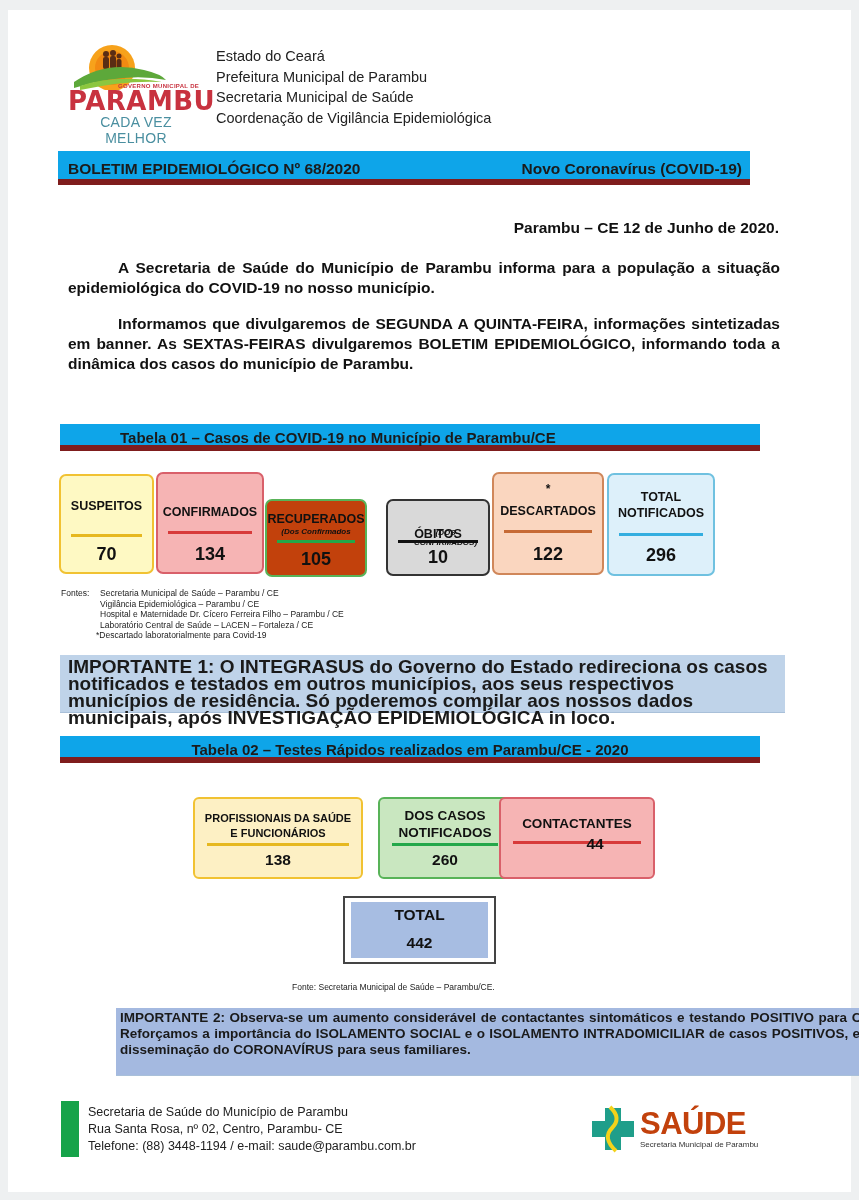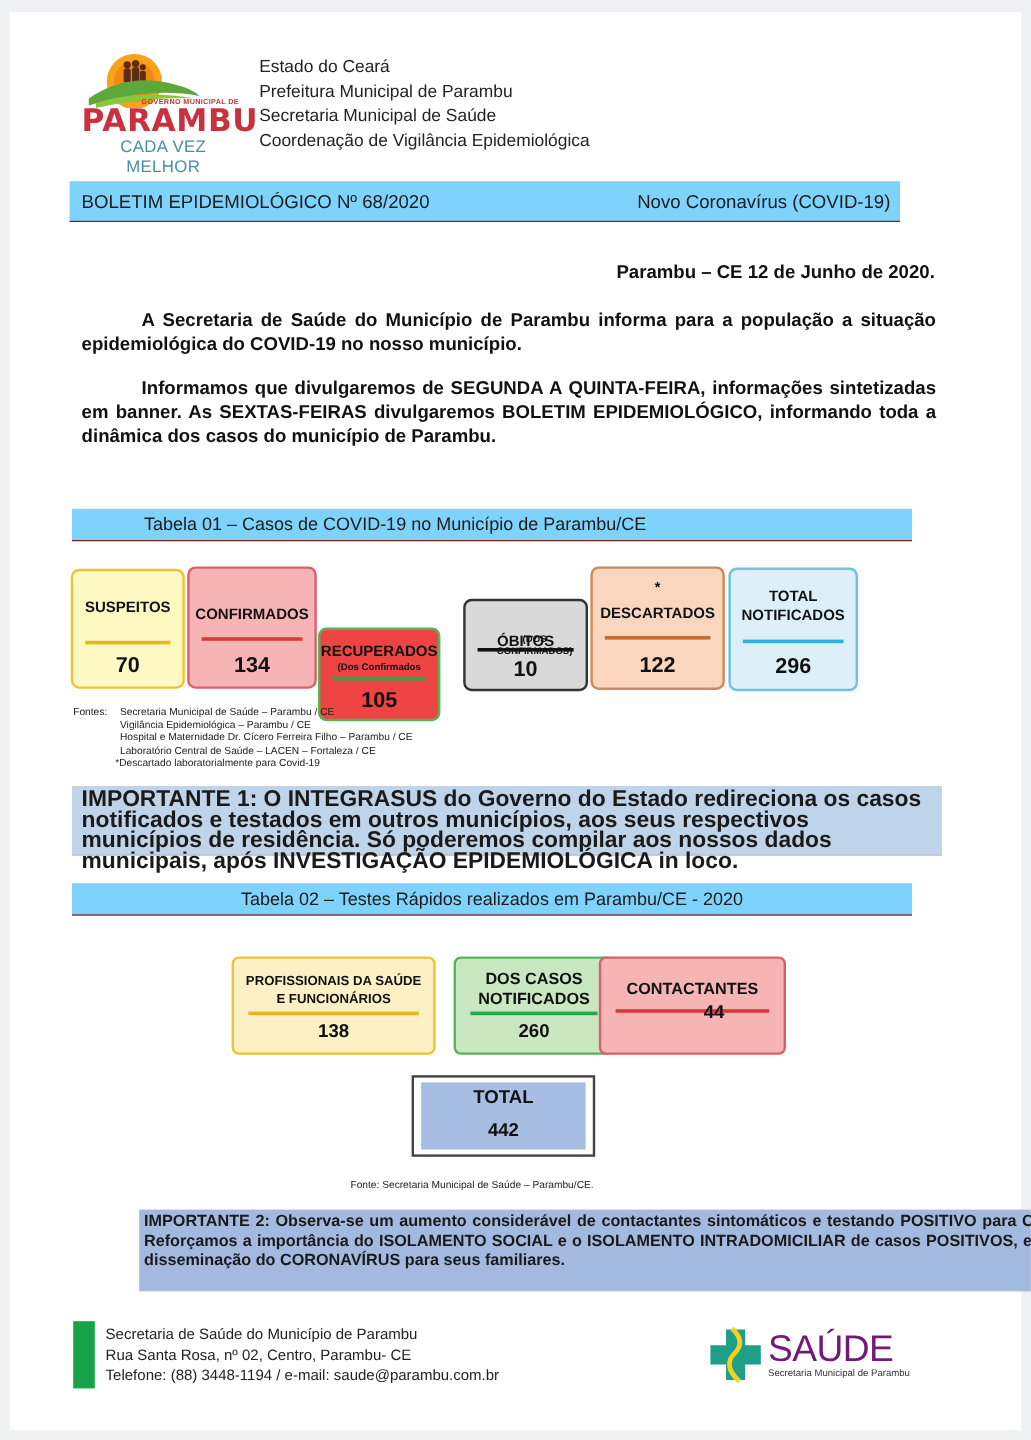--- a/index.html
+++ b/index.html
@@ -8,46 +8,46 @@
   .paper { position: absolute; left: 8px; top: 10px; width: 843px; height: 1182px; background: #ffffff; }
 
   
   .logo { position: absolute; left: 66px; top: 40px; width: 140px; height: 92px; }
   .logo svg { display: block; }
   .logo .brand { position: absolute; left: 2px; top: 48px; width: 136px; text-align: center; font-weight: bold; font-size: 26px; color: #c8323f; letter-spacing: 0.5px; font-family: "DejaVu Sans", sans-serif; line-height: 26px; }
   .logo .gov { position: absolute; left: 52px; top: 43px; font-size: 6px; font-weight: bold; color: #c8323f; letter-spacing: 0.3px; }
   .logo .slogan { position: absolute; left: 2px; top: 74px; width: 136px; text-align: center; font-size: 14px; color: #4a8fa0; letter-spacing: 0.3px; }
   .head-lines { position: absolute; left: 216px; top: 46px; font-size: 14.5px; line-height: 20.5px; color: #222; }
 
-  .green-bar { position: absolute; background: #7dd3fc; border-bottom: 1px solid #7f1d1d; font-weight: normal; color: #1b1b1b; }
+  .green-bar { position: absolute; background: #0ea5e9; border-bottom: 6px solid #7f1d1d; font-weight: bold; color: #1b1b1b; }
   .bulletin-bar { left: 58px; top: 151px; width: 692px; height: 34px; font-size: 15.5px; }
   .bulletin-bar .l { position: absolute; left: 10px; top: 9px; }
   .bulletin-bar .r { position: absolute; right: 8px; top: 9px; }
 
   .date { position: absolute; right: 80px; top: 219px; font-size: 15.5px; font-weight: bold; }
   .para { position: absolute; left: 68px; width: 712px; font-size: 15.5px; font-weight: bold; line-height: 20px; text-align: justify; text-indent: 50px; }
   .p1 { top: 258px; }
   .p2 { top: 314px; }
 
   .t1-bar { left: 60px; top: 424px; width: 700px; height: 27px; font-size: 15px; }
   .t1-bar span { position: absolute; left: 60px; top: 5px; }
   .t2-bar { left: 60px; top: 736px; width: 700px; height: 27px; font-size: 15px; }
   .t2-bar span { display: block; text-align: center; padding-top: 5px; }
 
   .card { position: absolute; border: 2px solid; border-radius: 7px; text-align: center; font-weight: bold; }
   .card .lbl { position: absolute; left: 0; right: 0; font-size: 12.5px; line-height: 16px; }
-  .card .sub { position: absolute; left: 0; right: 0; font-size: 8px; line-height: 10px; }
+  .card .sub { position: absolute; left: 0; right: 0; font-size: 8px; line-height: 10px; font-style: italic; }
   .card .line { position: absolute; left: 10px; right: 10px; height: 3px; }
   .card .val { position: absolute; left: 0; right: 0; font-size: 18px; }
 
   .c-susp { left: 59px; top: 474px; width: 95px; height: 100px; background: #fef9c3; border-color: #f1c232; }
   .c-susp .lbl { top: 22px; } .c-susp .line { top: 58px; background: #e6b820; } .c-susp .val { top: 68px; }
   .c-conf { left: 156px; top: 472px; width: 108px; height: 102px; background: #f6b4b4; border-color: #d9606a; }
   .c-conf .lbl { top: 30px; } .c-conf .line { top: 57px; background: #d83a3a; } .c-conf .val { top: 70px; }
-  .c-rec { left: 265px; top: 523px; width: 102px; height: 78px; background: #ef4444; border-color: #58b358; }
+  .c-rec { left: 265px; top: 499px; width: 102px; height: 78px; background: #c2410c; border-color: #58b358; }
   .c-rec .lbl { top: 10px; } .c-rec .sub { top: 26px; } .c-rec .line { top: 39px; background: #23a84a; } .c-rec .val { top: 48px; }
   .c-obit { left: 386px; top: 499px; width: 104px; height: 77px; background: #d9d9d9; border-color: #333; }
   .c-obit .lbl { top: 25px; } .c-obit .sub { top: 27px; padding-left: 15px; } .c-obit .line { top: 39px; background: #111; } .c-obit .val { top: 46px; }
   .c-desc { left: 492px; top: 472px; width: 112px; height: 103px; background: #fad6bf; border-color: #d0875a; }
   .c-desc .star { position: absolute; left: 0; right: 0; top: 8px; font-size: 12px; }
   .c-desc .lbl { top: 29px; } .c-desc .line { top: 56px; background: #c66a35; } .c-desc .val { top: 70px; }
   .c-total { left: 607px; top: 473px; width: 108px; height: 103px; background: #ddf0fa; border-color: #6fc1e0; }
   .c-total .lbl { top: 14px; } .c-total .line { top: 58px; background: #33aee0; } .c-total .val { top: 70px; }
 
   .sources { position: absolute; left: 61px; top: 588px; font-size: 8.5px; line-height: 10.5px; color: #222; }
@@ -72,21 +72,21 @@
 
   .total-box { position: absolute; left: 343px; top: 896px; width: 153px; height: 68px; border: 2px solid #444; background: #fff; }
   .total-box .inner { position: absolute; left: 6px; top: 4px; right: 6px; bottom: 4px; background: #a7bde2; text-align: center; font-weight: bold; }
   .total-box .lbl { position: absolute; left: 0; right: 0; top: 4px; font-size: 15.5px; }
   .total-box .val { position: absolute; left: 0; right: 0; top: 32px; font-size: 15.5px; }
   .fonte2 { position: absolute; left: 292px; top: 982px; font-size: 8.5px; color: #222; }
 
   .footer-bar { position: absolute; left: 61px; top: 1101px; width: 18px; height: 56px; background: #16a34a; }
   .footer-lines { position: absolute; left: 88px; top: 1104px; font-size: 12.5px; line-height: 17px; color: #222; }
   .saude-logo { position: absolute; left: 588px; top: 1104px; width: 180px; height: 50px; }
-  .saude-logo .word { position: absolute; left: 52px; top: 2px; font-size: 31px; font-weight: normal; color: #701a75; letter-spacing: -0.5px; }
+  .saude-logo .word { position: absolute; left: 52px; top: 2px; font-size: 31px; font-weight: bold; color: #c2410c; letter-spacing: -0.5px; }
   .saude-logo .sub { position: absolute; left: 52px; top: 36px; font-size: 8px; color: #333; white-space: nowrap; }
 </style>
 </head>
 <body>
 
 <div class="paper"></div>
 
 <div class="logo">
   <svg width="140" height="50" viewBox="0 0 140 50">
     <circle cx="46" cy="28" r="23" fill="#f7a21b"></circle>

